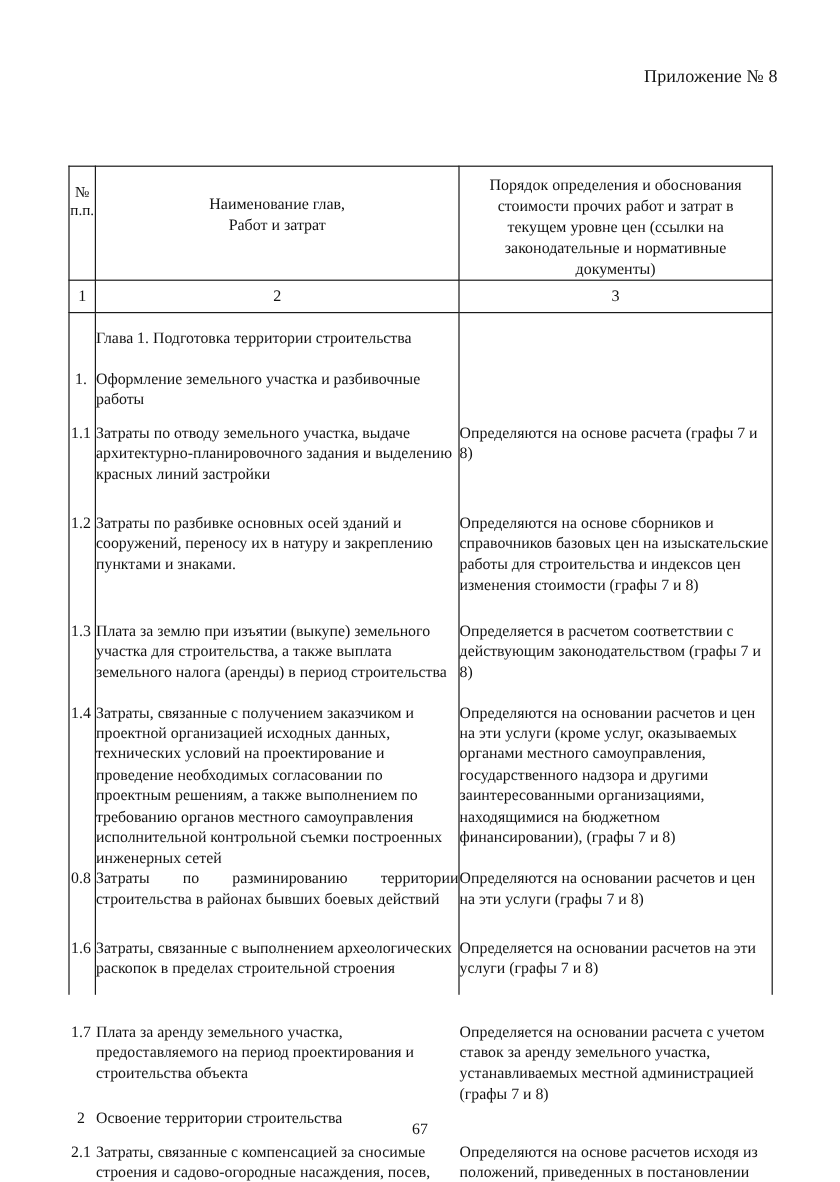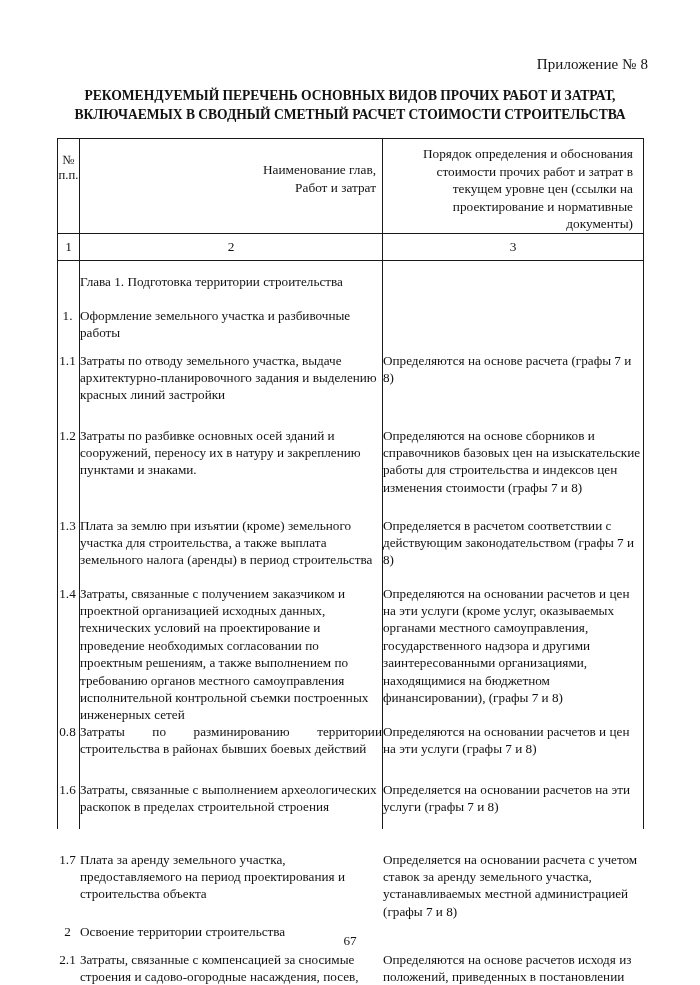--- a/index.html
+++ b/index.html
@@ -88,21 +88,21 @@
   .h-name {
     padding-top: 22px;
     padding-left: 6px;
     padding-right: 6px;
   }
   .h-ord {
     padding-top: 6px;
     padding-left: 10px;
     padding-right: 10px;
   }
-  .h-ord .ln, .h-name .ln { display: block; text-align: right; }
+  .h-ord .ln, .h-name .ln { display: block; }
 
   
   .nrow > td {
     border-bottom: 1.2px solid #1a1a1a;
     text-align: center;
     font-size: 13.4px;
     height: 26px;
     line-height: 26px;
   }
   .nrow > td.col-num  { border-left: 1.3px solid #1a1a1a; border-right: 1px solid #1a1a1a; }
@@ -156,24 +156,20 @@
     font-size: 13.2px;
   }
 </style>
 </head>
 <body>
 
 <div class="page">
 
   <div class="appendix-line">Приложение № 8</div>
 
-  <div class="doc-title">
-    <span class="t-line">РЕКОМЕНДУЕМЫЙ ПЕРЕЧЕНЬ ОСНОВНЫХ ВИДОВ ПРОЧИХ РАБОТ И ЗАТРАТ,</span>
-    <span class="t-line">ВКЛЮЧАЕМЫХ В СВОДНЫЙ СМЕТНЫЙ РАСЧЕТ СТОИМОСТИ СТРОИТЕЛЬСТВА</span>
-  </div>
 
   <table class="tbl">
     <colgroup>
       <col class="c-num">
       <col class="c-name">
       <col class="c-ord">
     </colgroup>
     <tbody>
 
       <tr class="hrow">
@@ -187,21 +183,21 @@
           <div class="h-name">
             <span class="ln">Наименование глав,</span>
             <span class="ln">Работ и затрат</span>
           </div>
         </td>
         <td class="col-ord">
           <div class="h-ord">
             <span class="ln">Порядок определения и обоснования</span>
             <span class="ln">стоимости прочих работ и затрат в</span>
             <span class="ln">текущем уровне цен (ссылки на</span>
-            <span class="ln">проектирование и нормативные</span>
+            <span class="ln">законодательные и нормативные</span>
             <span class="ln">документы)</span>
           </div>
         </td>
       </tr>
 
       <tr class="nrow">
         <td class="col-num">1</td>
         <td class="col-name">2</td>
         <td class="col-ord">3</td>
       </tr>
@@ -223,21 +219,21 @@
               <div class="ent ent-num" style="top: 678px;">2.1</div>
             </div>
         </td>
         <td class="col-name">
           <div class="stack cell-name" id="stack-name">
               <div class="spacer-body"></div>
               <div class="ent ent-txt" style="top: 0px;">Глава 1. Подготовка территории строительства</div>
               <div class="ent ent-txt" style="top: 34px;">Оформление земельного участка и разбивочные работы</div>
               <div class="ent ent-txt" style="top: 79px;">Затраты по отводу земельного участка, выдаче архитектурно-планировочного задания и выделению красных линий застройки</div>
               <div class="ent ent-txt" style="top: 154px;">Затраты по разбивке основных осей зданий и сооружений, переносу их в натуру и закреплению пунктами и знаками.</div>
-              <div class="ent ent-txt" style="top: 244px;">Плата за землю при изъятии (кроме) земельного участка для строительства, а также выплата земельного налога (аренды) в период строительства</div>
+              <div class="ent ent-txt" style="top: 244px;">Плата за землю при изъятии (выкупе) земельного участка для строительства, а также выплата земельного налога (аренды) в период строительства</div>
               <div class="ent ent-txt" style="top: 312px;">Затраты, связанные с получением заказчиком и проектной организацией исходных данных, технических условий на проектирование и проведение необходимых согласовании по проектным решениям, а также выполнением по требованию органов местного самоуправления исполнительной контрольной съемки построенных инженерных сетей</div>
               <div class="ent ent-txt just" style="top: 450px;">Затраты по разминированию территории строительства в районах бывших боевых действий</div>
               <div class="ent ent-txt" style="top: 508px;">Затраты, связанные с выполнением археологических раскопок в пределах строительной строения</div>
               <div class="ent ent-txt" style="top: 578px;">Плата за аренду земельного участка, предоставляемого на период проектирования и строительства объекта</div>
               <div class="ent ent-txt" style="top: 650px;">Освоение территории строительства</div>
               <div class="ent ent-txt" style="top: 678px;">Затраты, связанные с компенсацией за сносимые строения и садово-огородные насаждения, посев, вспашку и другие сельскохозяйственные работы,</div>
             </div>
         </td>
         <td class="col-ord">
           <div class="stack cell-ord" id="stack-ord">

